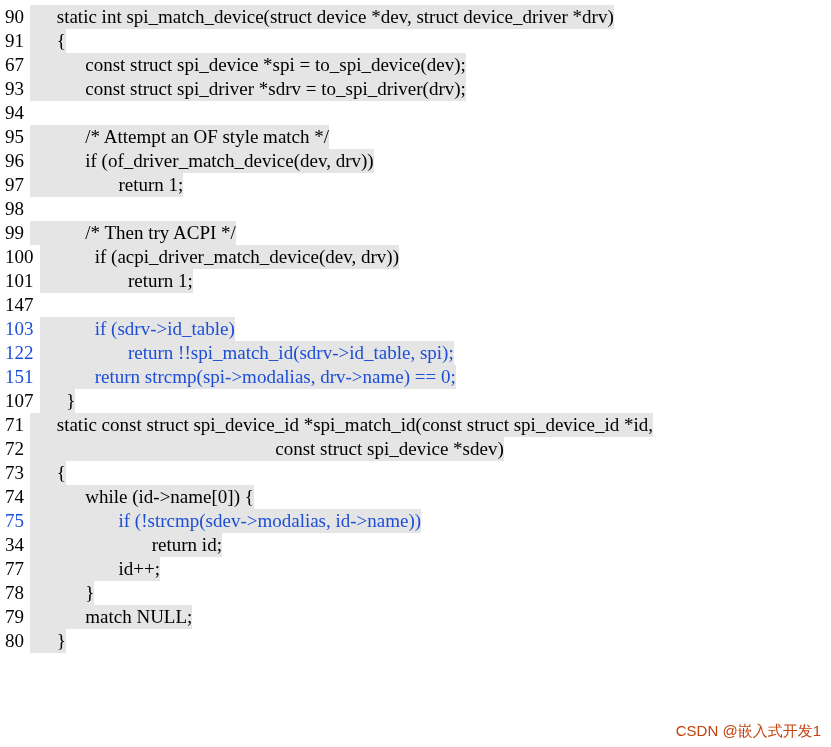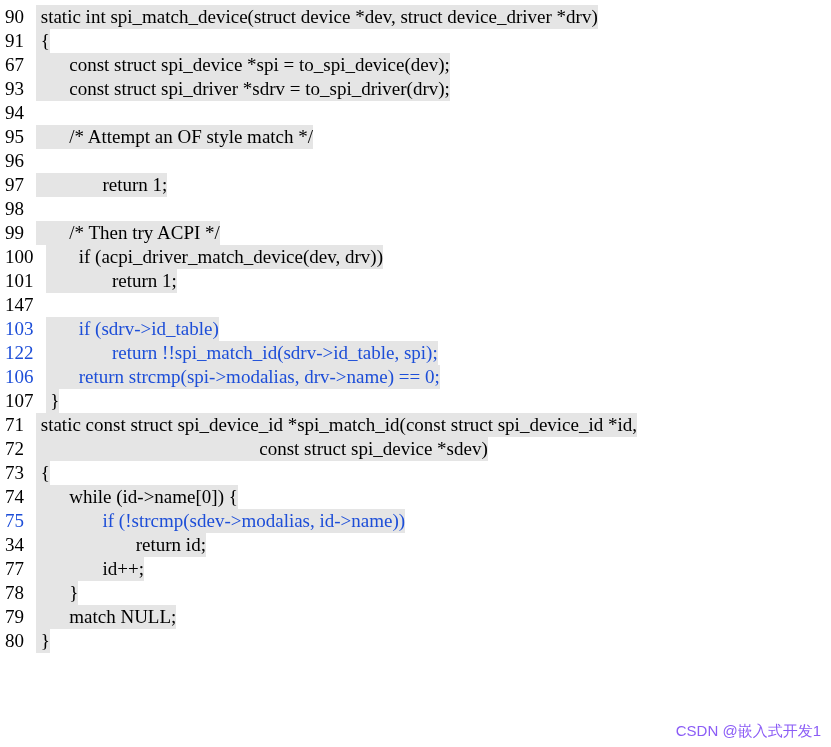--- a/index.html
+++ b/index.html
@@ -12,36 +12,37 @@
       box-sizing: border-box;
     }
     .line {
       display: flex;
       line-height: 24px;
       align-items: baseline;
     }
     .lineno {
       text-align: center;
       flex-shrink: 0;
-      padding-right: 12px;
+      padding-right: 6px;
     }
     .code {
       white-space: pre;
+      padding-left: 22px;
     }
     .hl {
       background-color: #e5e5e5;
     }
     .red {
       color: #1d4ed8;
     }
     .watermark {
       position: fixed;
       bottom: 6px;
       right: 10px;
-      color: #8b5cf6;
+      color: #c2410c;
       font-family: sans-serif;
       font-size: 15px;
     }
   </style>
 </head>
 <body>
 
 <div id="container">
     <div class="line">
       <span class="lineno">90</span>
@@ -62,20 +63,21 @@
     <div class="line">
       <span class="lineno">94</span>
       <span class="code hl"></span>
     </div>
     <div class="line">
       <span class="lineno">95</span>
       <span class="code hl">       /* Attempt an OF style match */</span>
     </div>
     <div class="line">
       <span class="lineno">96</span>
+      <span class="code hl">       if (of_driver_match_device(dev, drv))</span>
     </div>
     <div class="line">
       <span class="lineno">97</span>
       <span class="code hl">              return 1;</span>
     </div>
     <div class="line">
       <span class="lineno">98</span>
       <span class="code hl"></span>
     </div>
     <div class="line">
@@ -96,21 +98,21 @@
     </div>
     <div class="line">
       <span class="lineno red">103</span>
       <span class="code hl red">       if (sdrv-&gt;id_table)</span>
     </div>
     <div class="line">
       <span class="lineno red">122</span>
       <span class="code hl red">              return !!spi_match_id(sdrv-&gt;id_table, spi);</span>
     </div>
     <div class="line">
-      <span class="lineno red">106</span>
+      <span class="lineno red">151</span>
       <span class="code hl red">       return strcmp(spi-&gt;modalias, drv-&gt;name) == 0;</span>
     </div>
     <div class="line">
       <span class="lineno">107</span>
       <span class="code hl"> }</span>
     </div>
     <div class="line">
       <span class="lineno">71</span>
       <span class="code hl"> static const struct spi_device_id *spi_match_id(const struct spi_device_id *id,</span>
     </div>

